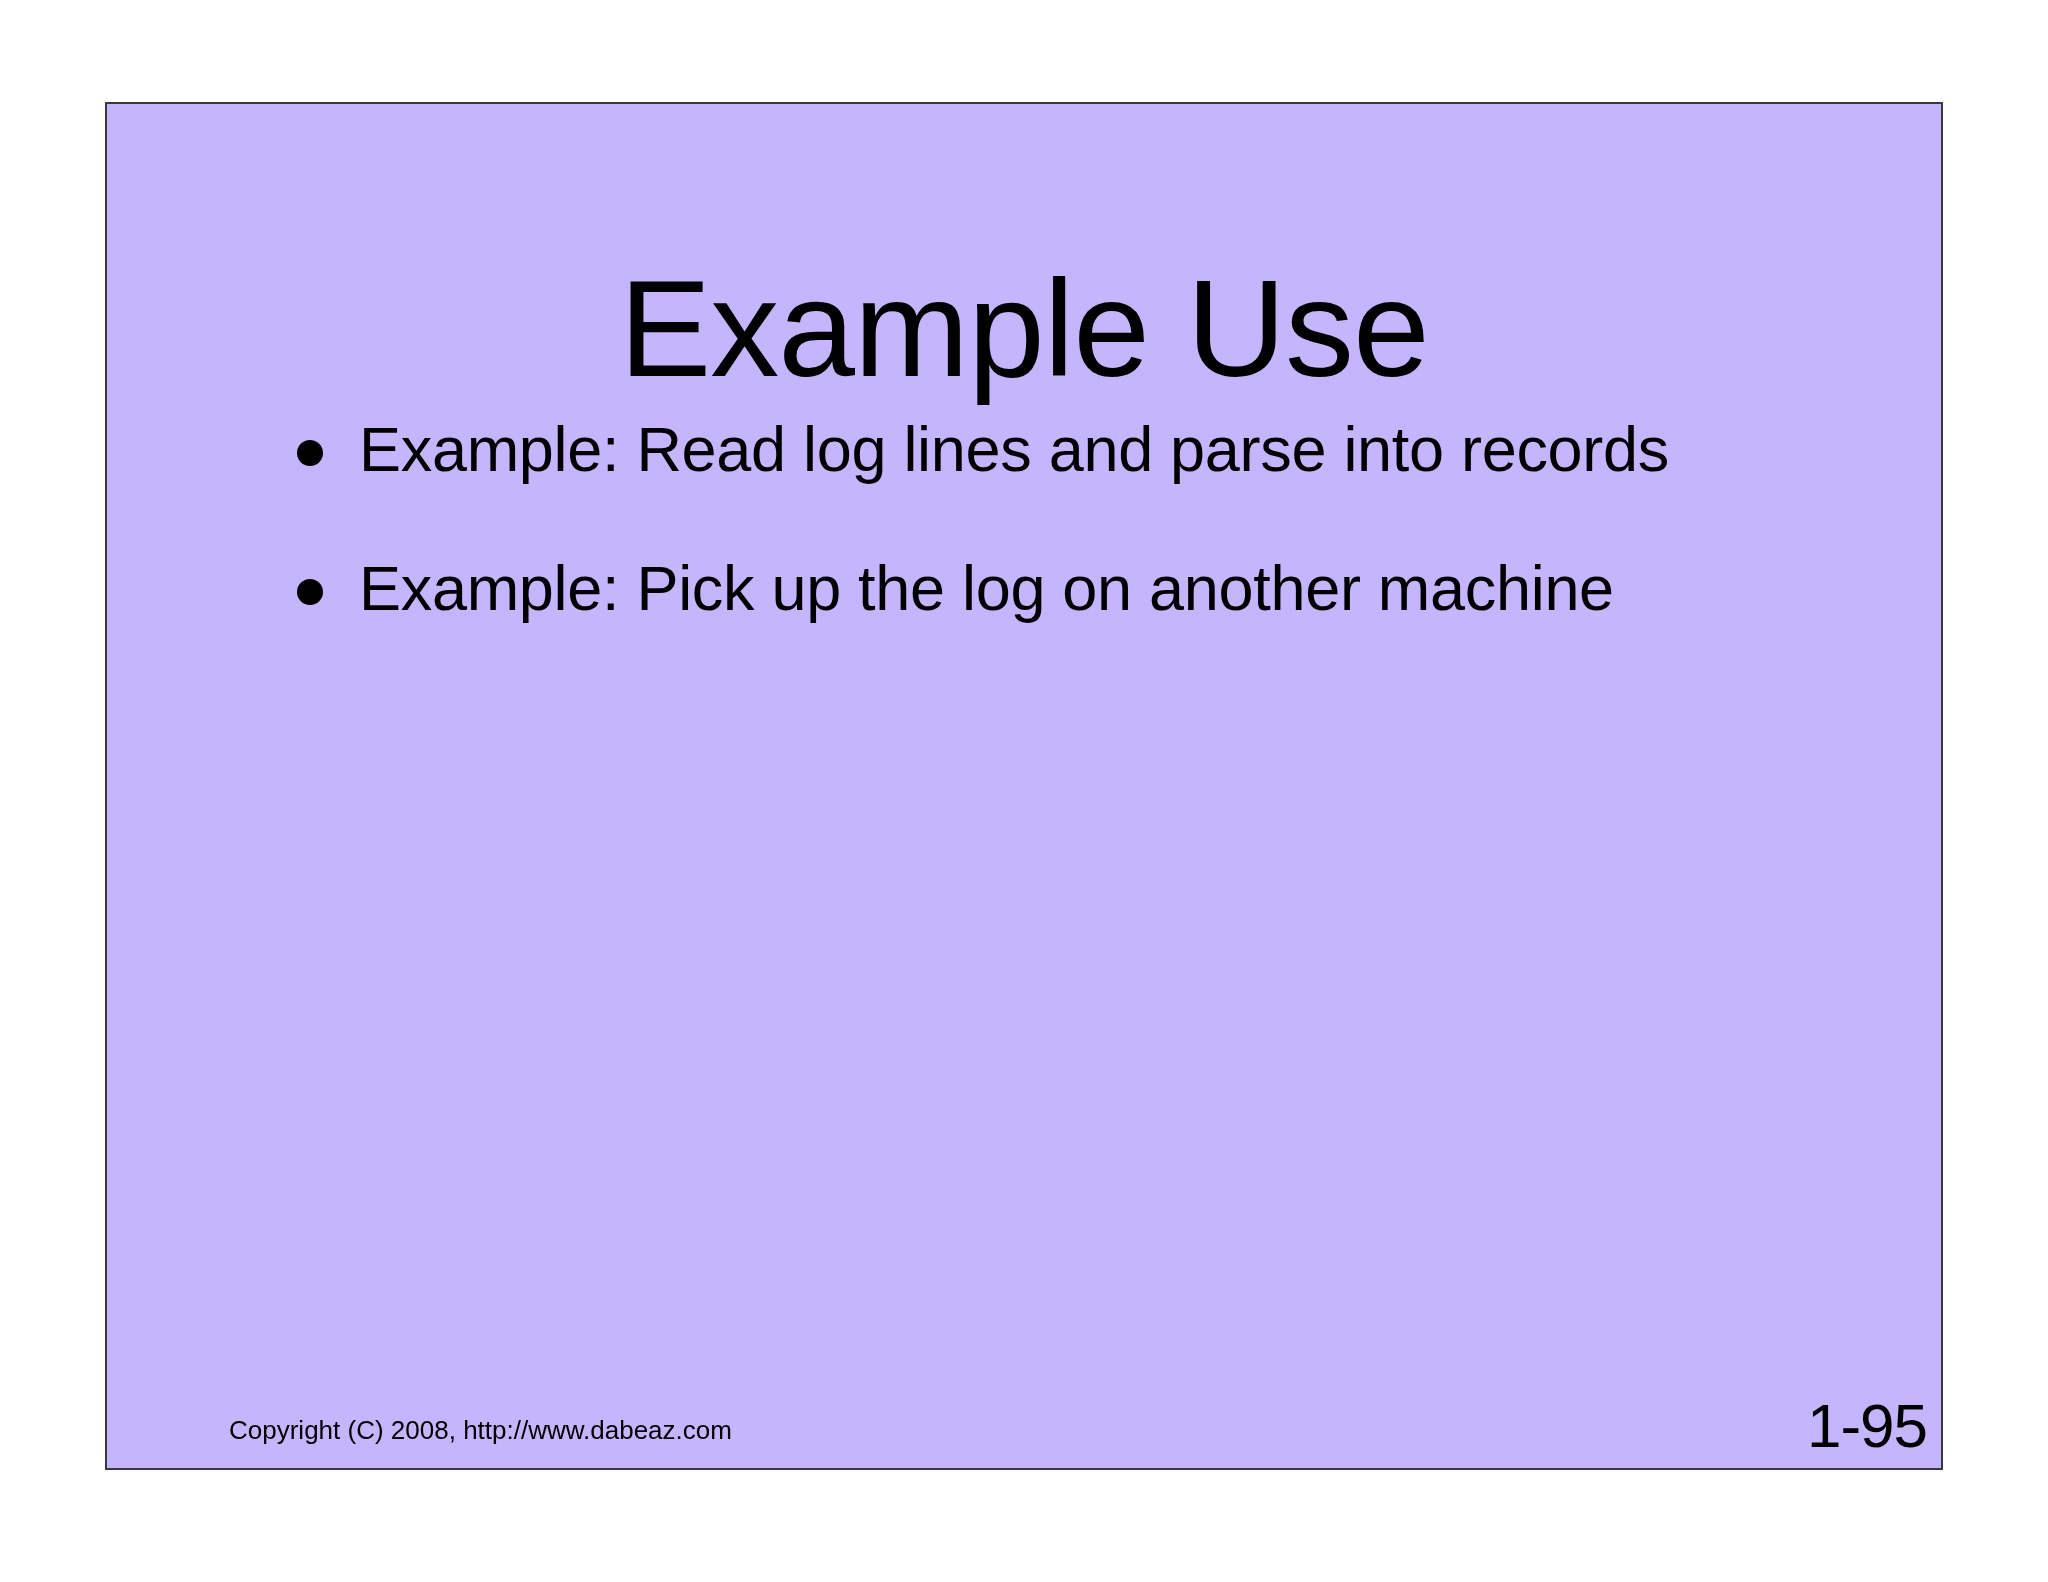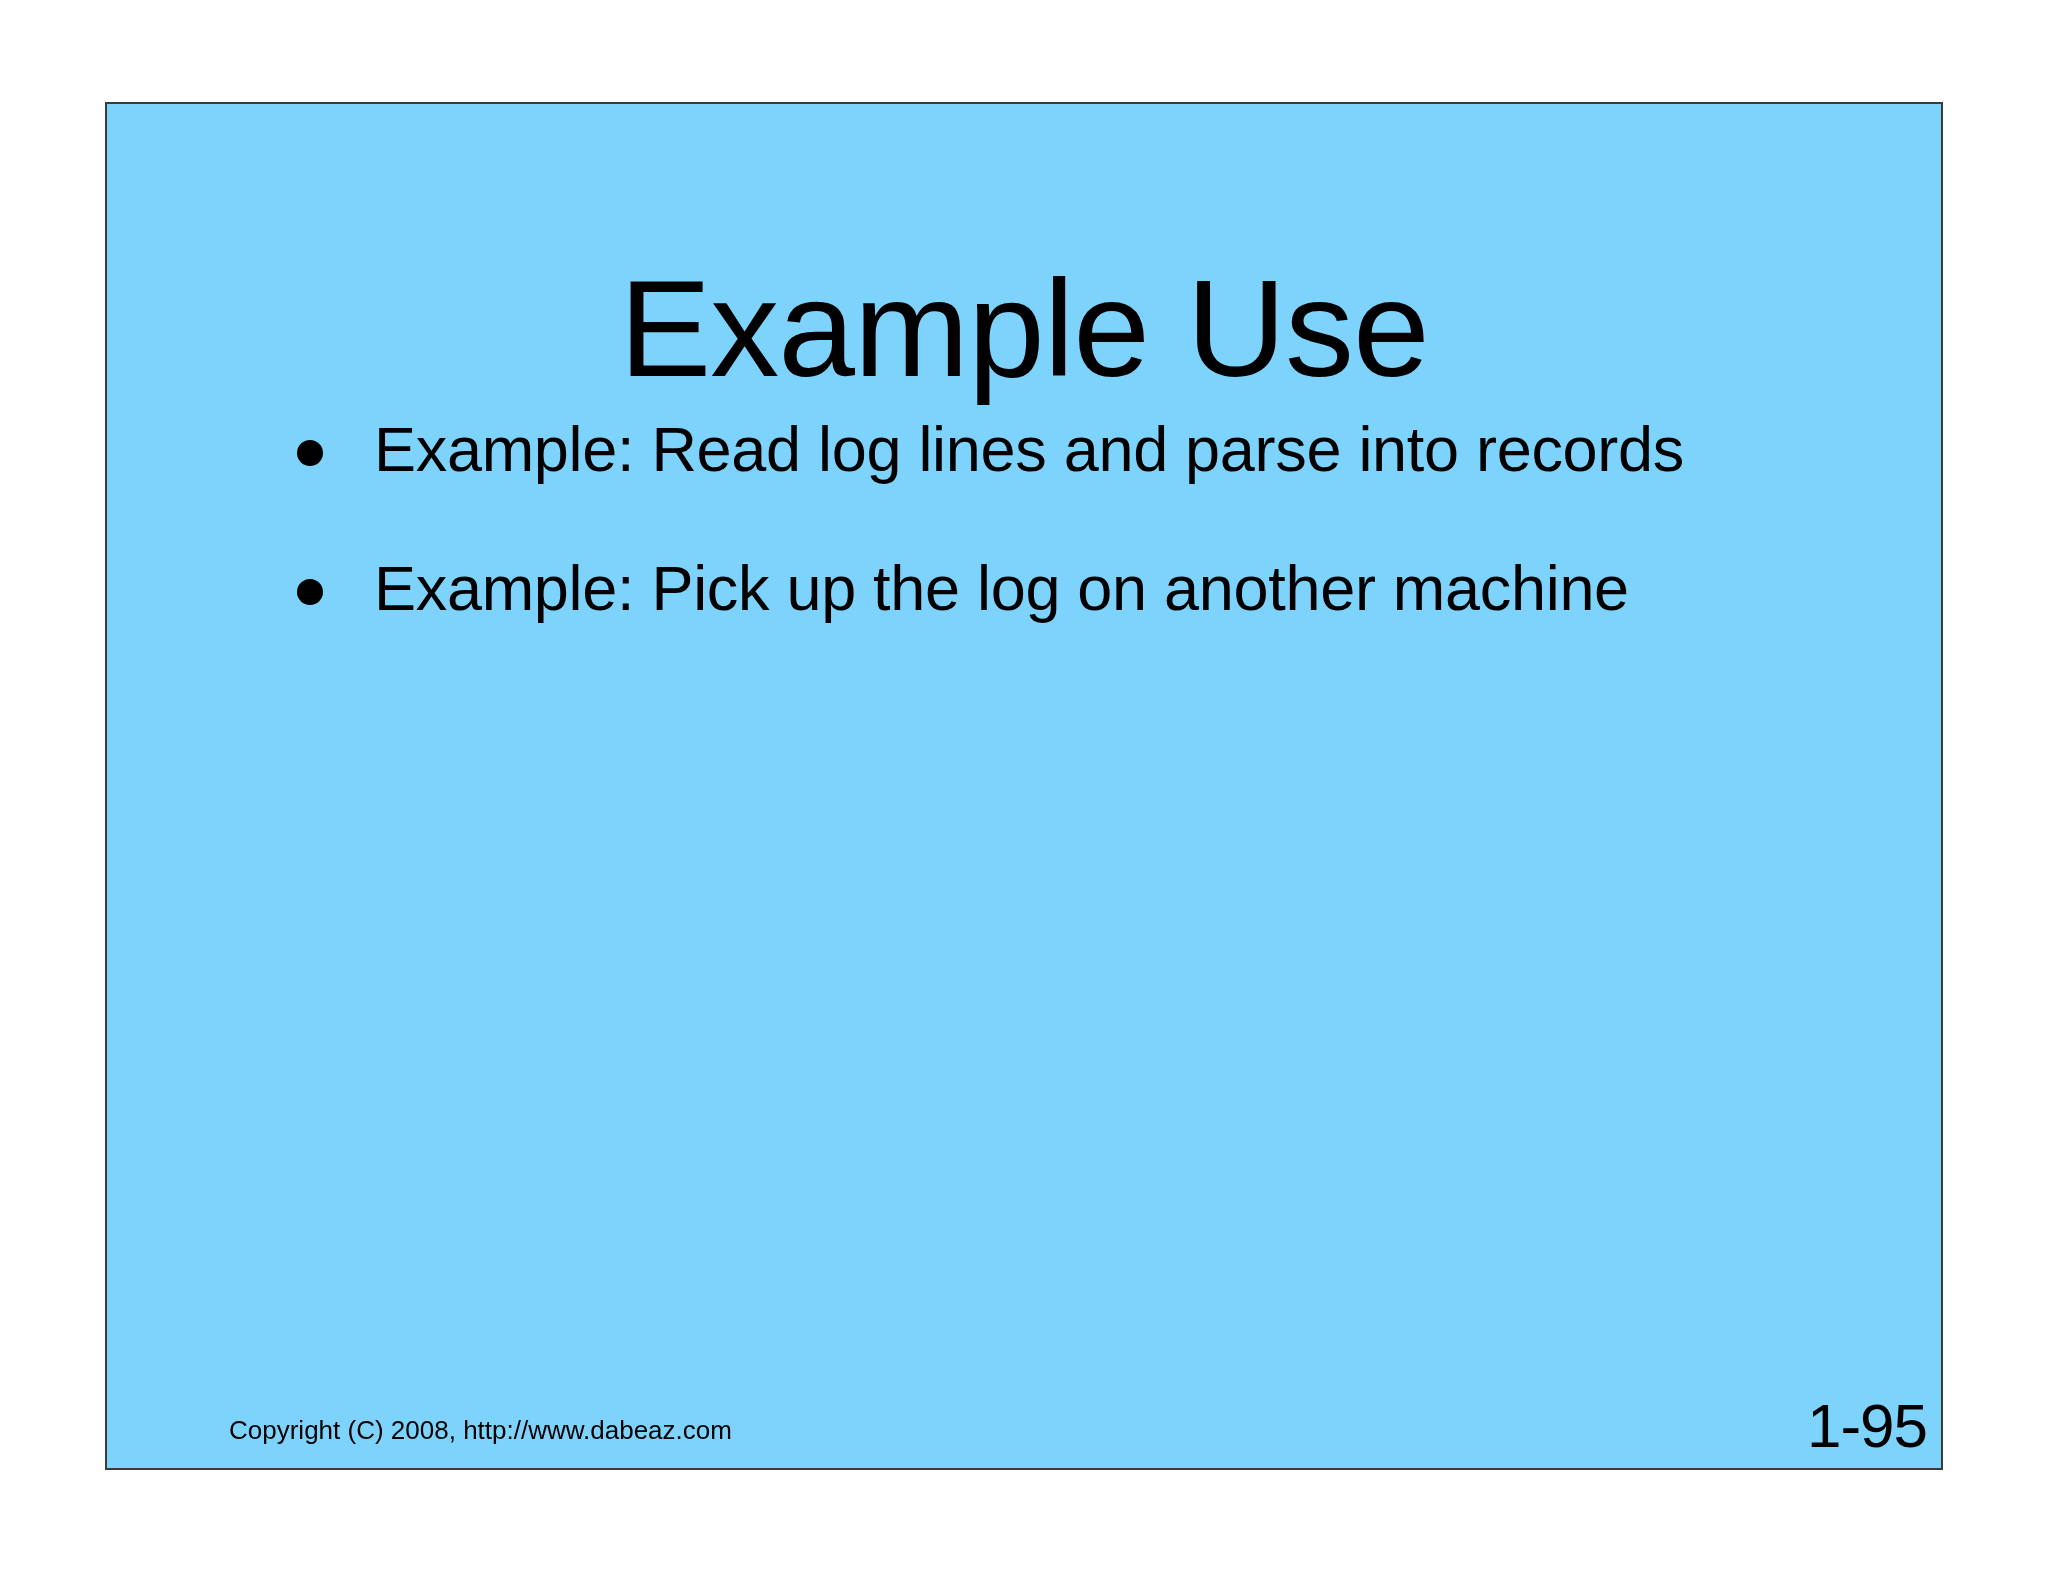--- a/index.html
+++ b/index.html
@@ -24,21 +24,21 @@
   }
 
   
   .slide-frame {
     position: absolute;
     left: 105px;
     top: 102px;
     width: 1838px;
     height: 1368px;
     border: 2px solid #3a3a3a;
-    background: #7dd3fc;
+    background: #c4b5fd;
     box-sizing: border-box;
   }
 
   
   .slide-title {
     position: absolute;
     left: 0;
     top: 60px;
     width: 100%;
     text-align: center;
@@ -57,21 +57,20 @@
     left: 0;
     top: 310px;
     width: 100%;
   }
 
   .bullet-row {
     position: relative;
     display: flex;
     align-items: flex-start;
     padding-left: 190px;
-    gap: 15px;
   }
 
   .bullet-dot {
     flex: 0 0 auto;
     width: 26px;
     height: 26px;
     border-radius: 50%;
     background: #000000;
     margin-top: 26px;
     margin-right: 36px;

